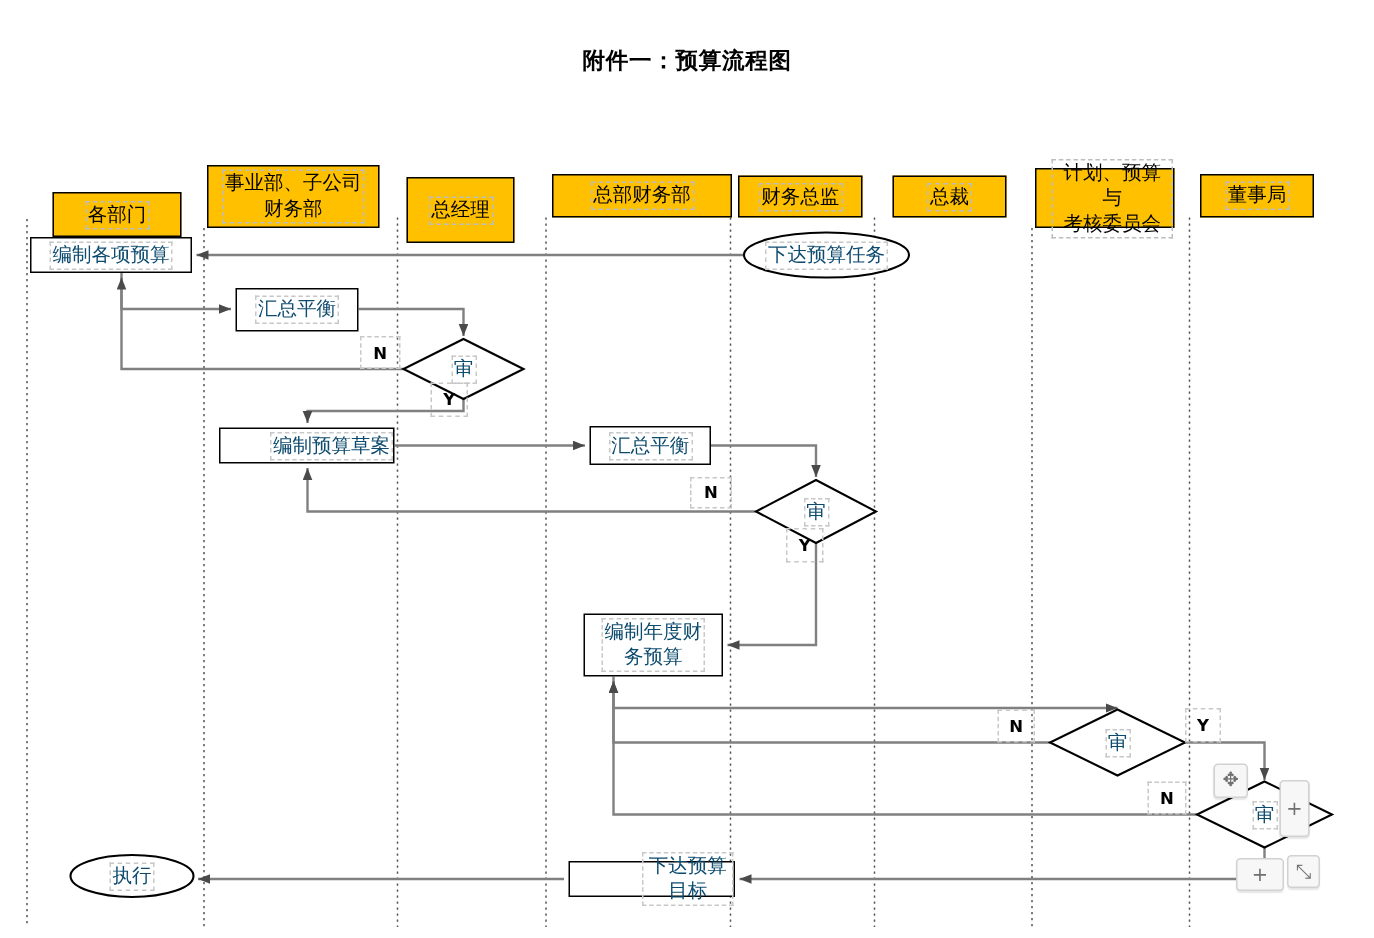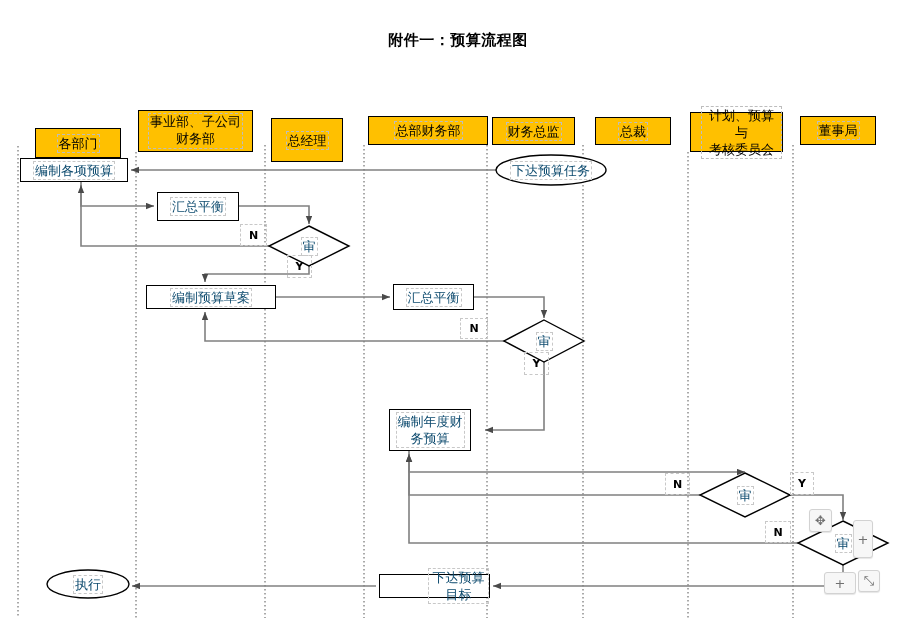--- a/index.html
+++ b/index.html
@@ -193,30 +193,30 @@
       </div>
       <div class="node ellipse-text" style="left: 496px; top: 155px; width: 110px; height: 30px;">
         <span class="sel">下达预算任务</span>
       </div>
       <div class="node box" style="left: 157px; top: 192px; width: 82px; height: 29px;">
         <span class="sel">汇总平衡</span>
       </div>
       <div class="node diamond-text" style="left: 269px; top: 226px; width: 80px; height: 40px;">
         <span class="sel">审</span>
       </div>
-      <div class="node box" style="left: 146px; top: 285px; width: 130px; height: 24px;">
+      <div class="node box" style="left: 146px; top: 285px; width: 117px; height: 24px; justify-content: flex-end;">
         <span class="sel">编制预算草案</span>
       </div>
       <div class="node box" style="left: 393px; top: 284px; width: 81px; height: 26px;">
         <span class="sel">汇总平衡</span>
       </div>
       <div class="node diamond-text" style="left: 504px; top: 320px; width: 80px; height: 42px;">
         <span class="sel">审</span>
       </div>
-      <div class="node box" style="left: 389px; top: 409px; width: 82px; height: 42px;">
+      <div class="node box" style="left: 389px; top: 409px; width: 93px; height: 42px;">
         <span class="sel" style="white-space: pre-line;">编制年度财
 务预算</span>
       </div>
       <div class="node diamond-text" style="left: 700px; top: 473px; width: 90px; height: 44px;">
         <span class="sel">审</span>
       </div>
       <div class="node diamond-text" style="left: 798px; top: 521px; width: 90px; height: 44px;">
         <span class="sel">审</span>
       </div>
       <div class="node box" style="left: 379px; top: 574px; width: 111px; height: 24px; padding-left: 48px;">

